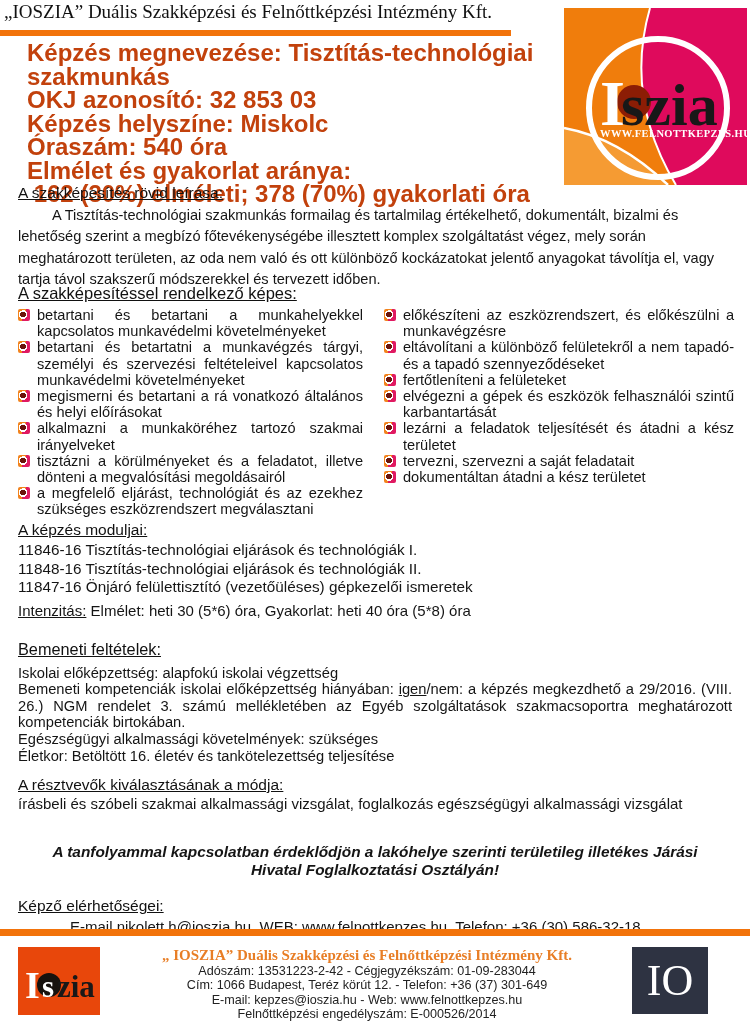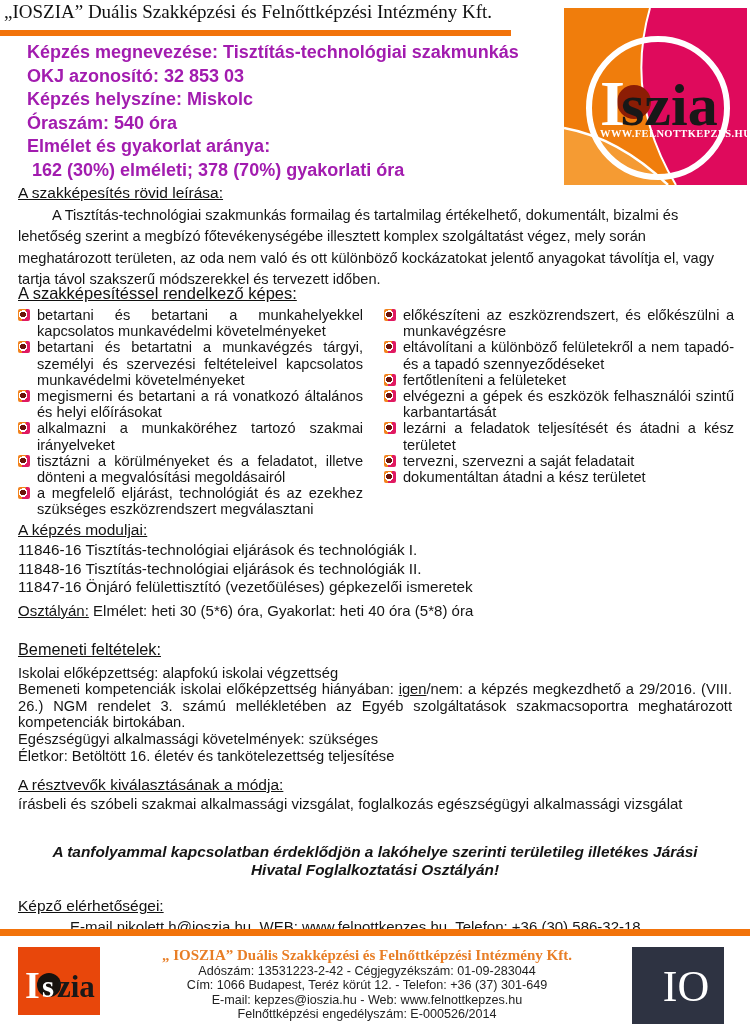--- a/index.html
+++ b/index.html
@@ -10,21 +10,21 @@
   #header-title{position:absolute;left:4px;top:1px;font-family:"Liberation Serif",serif;
                 font-size:19px;color:#111;white-space:nowrap;}
   #bar-top{position:absolute;left:0;top:30px;width:511px;height:6px;background:#F2730B;}
   #bar-bottom{position:absolute;left:0;top:929px;width:750px;height:7px;background:#F2730B;}
 
   
   #big-logo{position:absolute;left:564px;top:8px;width:183px;height:177px;}
 
   
   #course{position:absolute;left:27px;top:41px;width:540px;font-weight:bold;
-          font-size:18px;line-height:23.5px;color:#a21caf;}
+          font-size:24px;line-height:23.5px;color:#c2410c;}
   #course .cline{white-space:pre-wrap;}
 
   .sec-h{font-size:15.5px;text-decoration:underline;color:#111;}
 
   
   #desc{position:absolute;left:18px;top:184px;width:716px;}
   #desc p{margin:3px 0 0;font-size:14.6px;line-height:21.3px;text-indent:34px;}
 
   
   #caps{position:absolute;left:18px;top:284px;width:718px;}
@@ -65,23 +65,23 @@
   #contact{position:absolute;left:18px;top:897px;width:714px;}
   #contact .cl{margin:3px 0 0 52px;font-size:15px;}
 
   
   #footer{position:absolute;left:0;top:945px;width:750px;height:79px;}
   #f-left{position:absolute;left:18px;top:2px;width:82px;height:68px;}
   #f-center{position:absolute;left:103px;top:2px;width:528px;text-align:center;}
   #f-company{font-family:"Liberation Serif",serif;font-weight:bold;font-size:15px;
              color:#E87E26;line-height:17px;}
   .f-line{font-size:12.6px;line-height:14.4px;color:#222;}
-  #f-right{position:absolute;left:632px;top:2px;width:76px;height:78px;background:#2E3342;
+  #f-right{position:absolute;left:632px;top:2px;width:76px;height:67px;background:#2E3342;
            color:#fff;display:flex;align-items:center;justify-content:center;
-           font-family:"Liberation Serif",serif;font-size:44px;padding-left:16px;}
+           font-family:"Liberation Serif",serif;font-size:44px;}
 </style>
 </head>
 <body>
 
 <div id="page">
 
   <div id="header-title">„IOSZIA” Duális Szakképzési és Felnőttképzési Intézmény Kft.</div>
   <div id="bar-top"></div>
 
   <div id="big-logo">
@@ -176,21 +176,21 @@
   </div>
 
   <div id="modules">
     <span class="sec-h">A képzés moduljai:</span>
     <div class="line">11846-16 Tisztítás-technológiai eljárások és technológiák I.</div>
     <div class="line">11848-16 Tisztítás-technológiai eljárások és technológiák II.</div>
     <div class="line">11847-16 Önjáró felülettisztító (vezetőüléses) gépkezelői ismeretek</div>
   </div>
 
   <div id="intensity">
-    <span class="u">Osztályán:</span><span> Elmélet: heti 30 (5*6) óra, Gyakorlat: heti 40 óra (5*8) óra</span>
+    <span class="u">Intenzitás:</span><span> Elmélet: heti 30 (5*6) óra, Gyakorlat: heti 40 óra (5*8) óra</span>
   </div>
 
   <div id="entry">
     <span class="sec-h">Bemeneti feltételek:</span>
     <div>Iskolai előképzettség: alapfokú iskolai végzettség</div>
     <div class="just">
       <span>Bemeneti kompetenciák iskolai előképzettség hiányában: </span><span class="u">igen</span><span>/nem: a képzés megkezdhető a 29/2016. (VIII. 26.) NGM rendelet 3. számú mellékletében az Egyéb szolgáltatások szakmacsoportra meghatározott kompetenciák birtokában.</span>
     </div>
     <div>Egészségügyi alkalmassági követelmények: szükséges</div>
     <div>Életkor: Betöltött 16. életév és tankötelezettség teljesítése</div>

